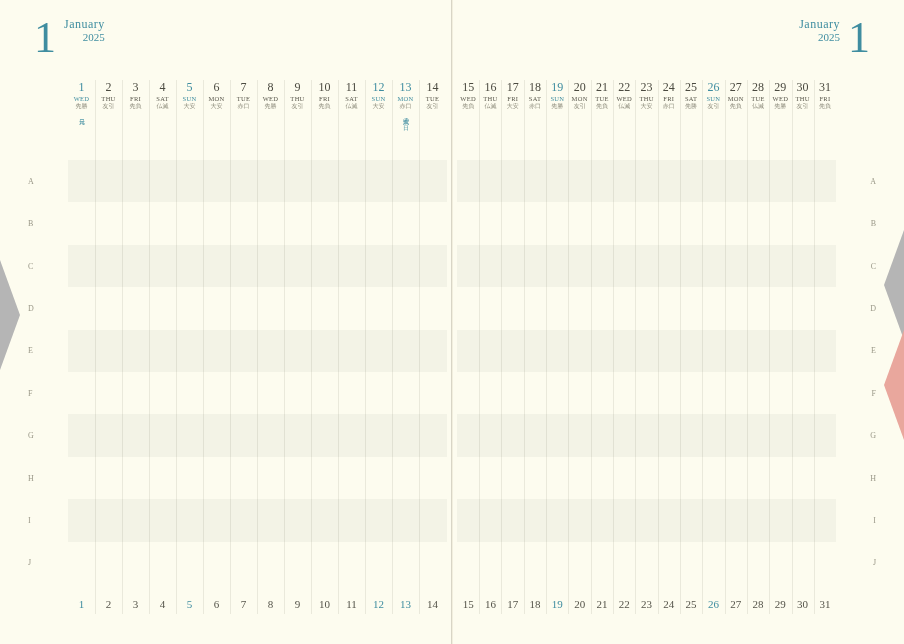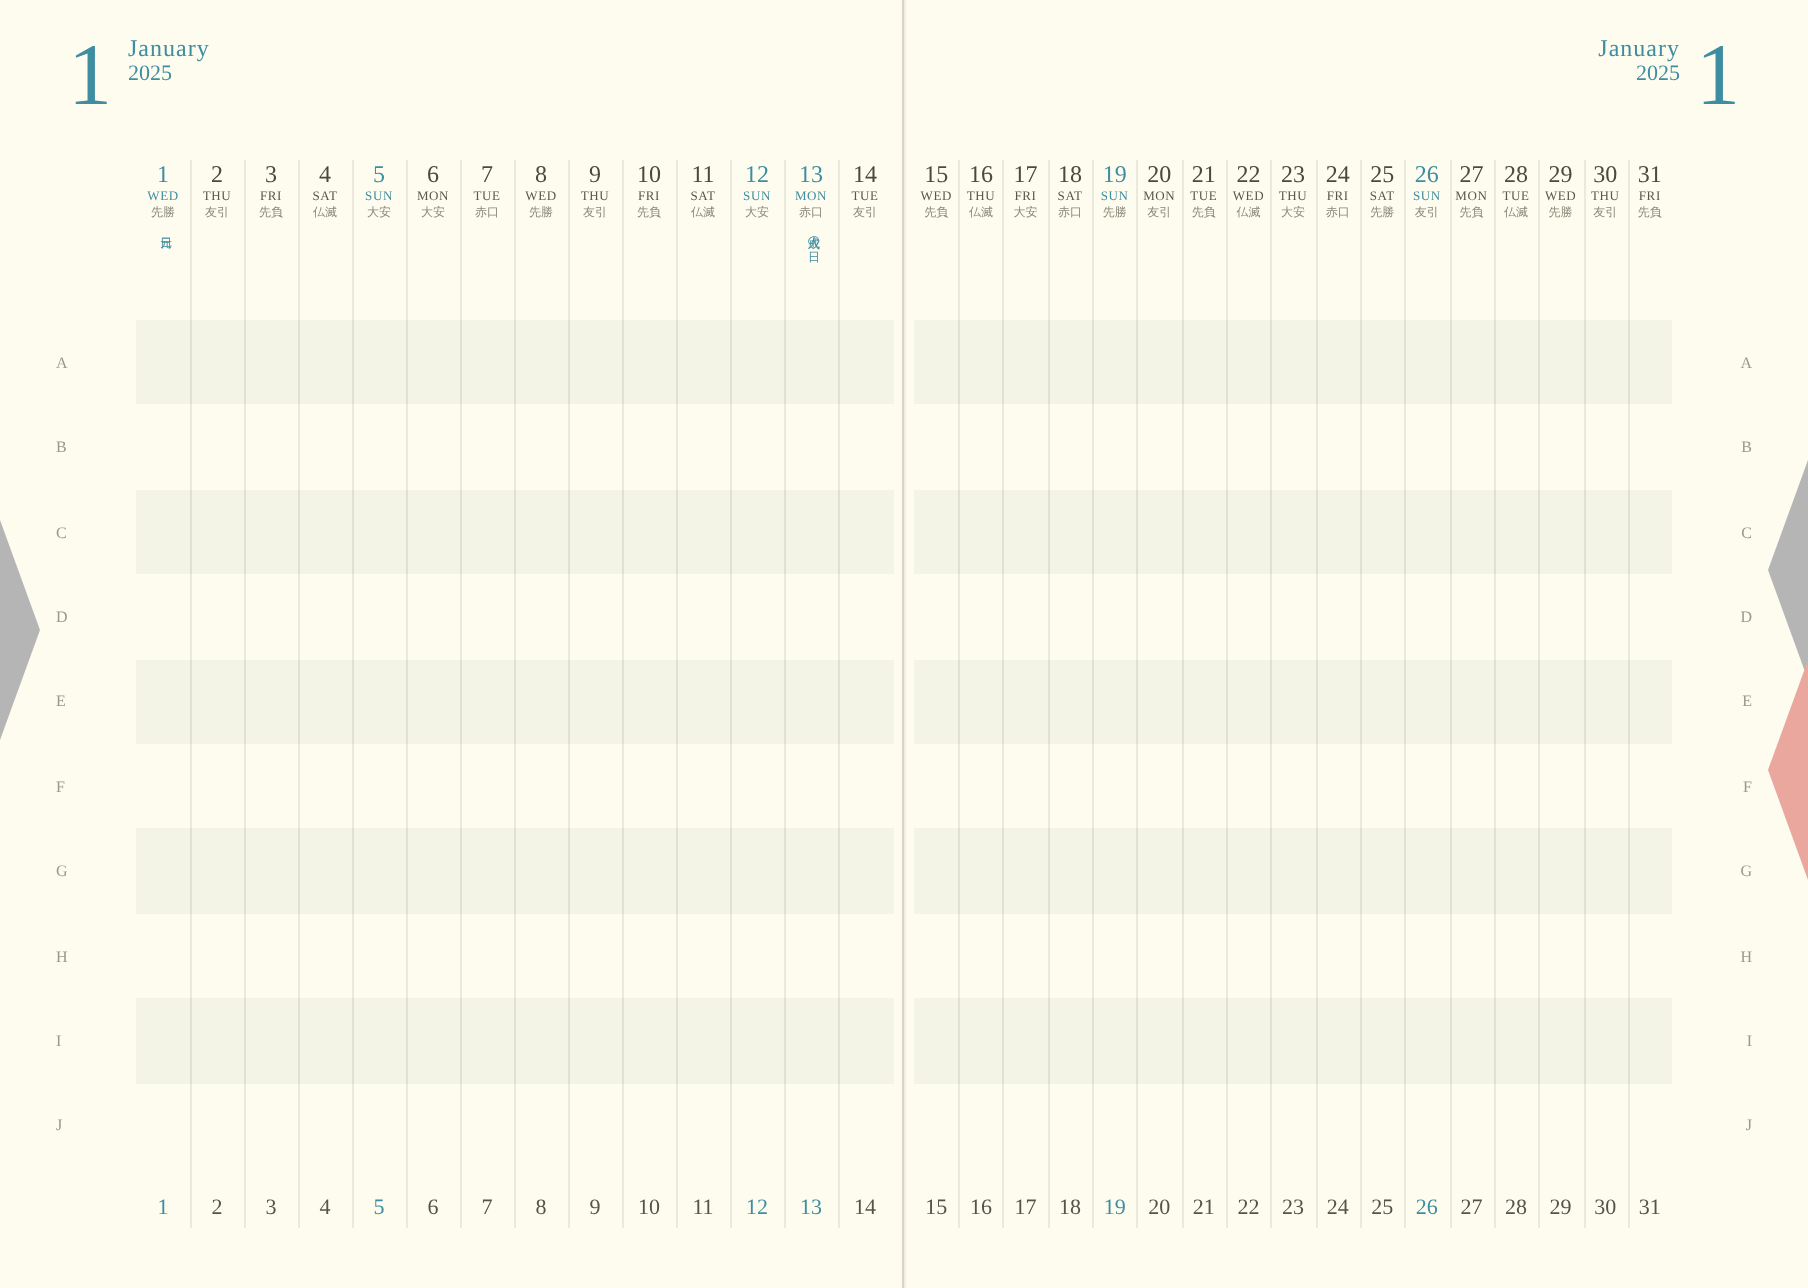--- a/index.html
+++ b/index.html
@@ -57,21 +57,21 @@
   }
   .page.left .hdr { left: 34px; }
   .page.right .hdr { right: 34px; flex-direction: row-reverse; }
   .big-month {
     font-size: 44px;
     font-weight: 300;
     line-height: 0.9;
     font-family: Georgia, serif;
   }
   .mtext { font-size: 12px; line-height: 1.1; letter-spacing:.5px; }
-  .myear { font-size: 11px; }
+  .myear { font-size: 11px; text-align: right; }
 
   
   .days {
     position: absolute;
     top: 80px;
     display: flex;
     font-size: 8px;
     color:#5a584d;
     text-align:center;
   }

